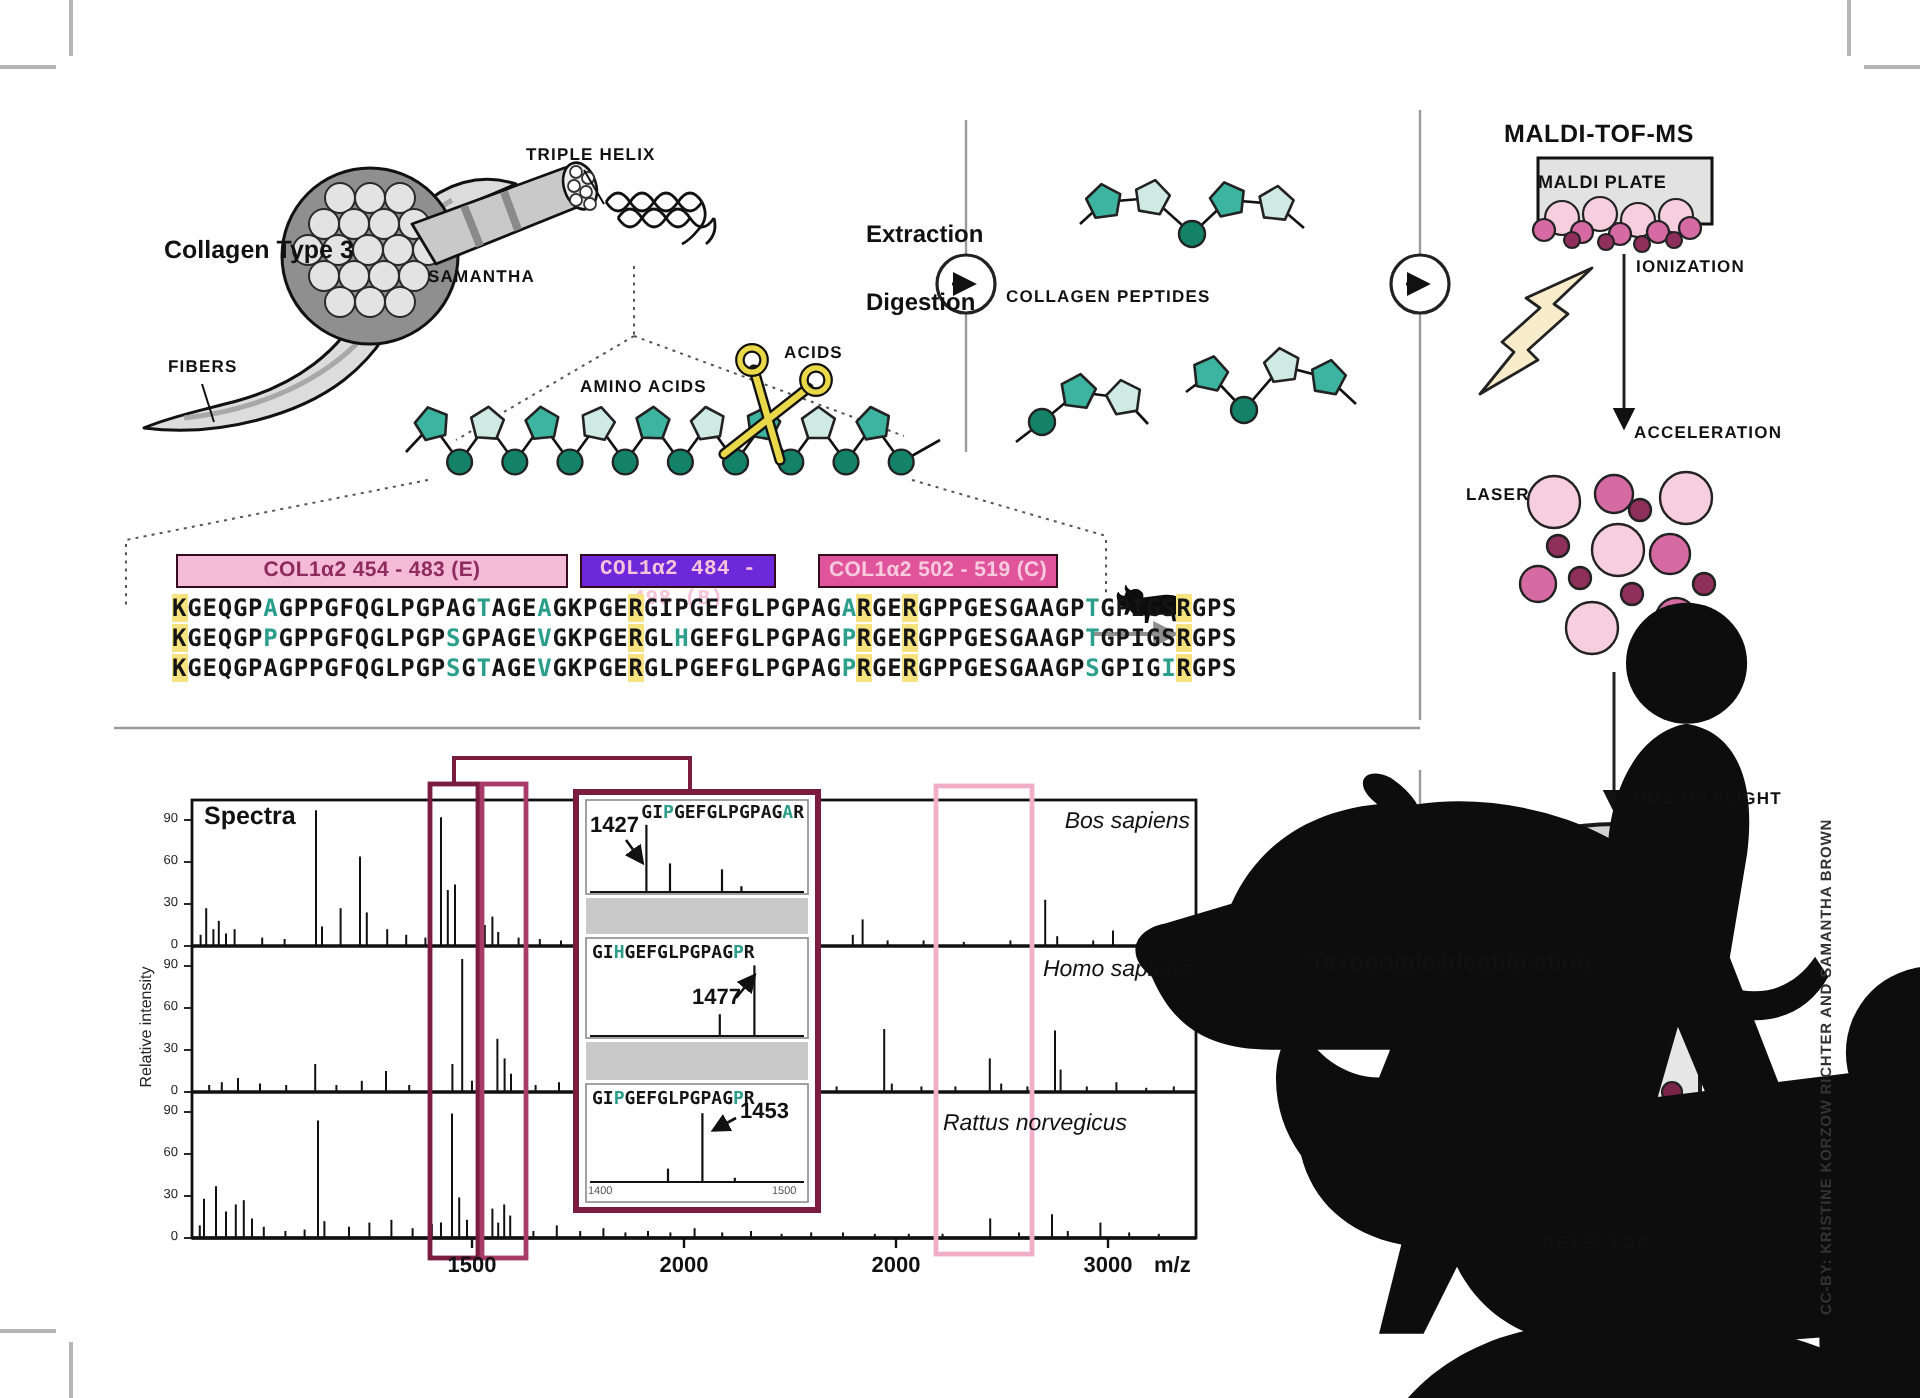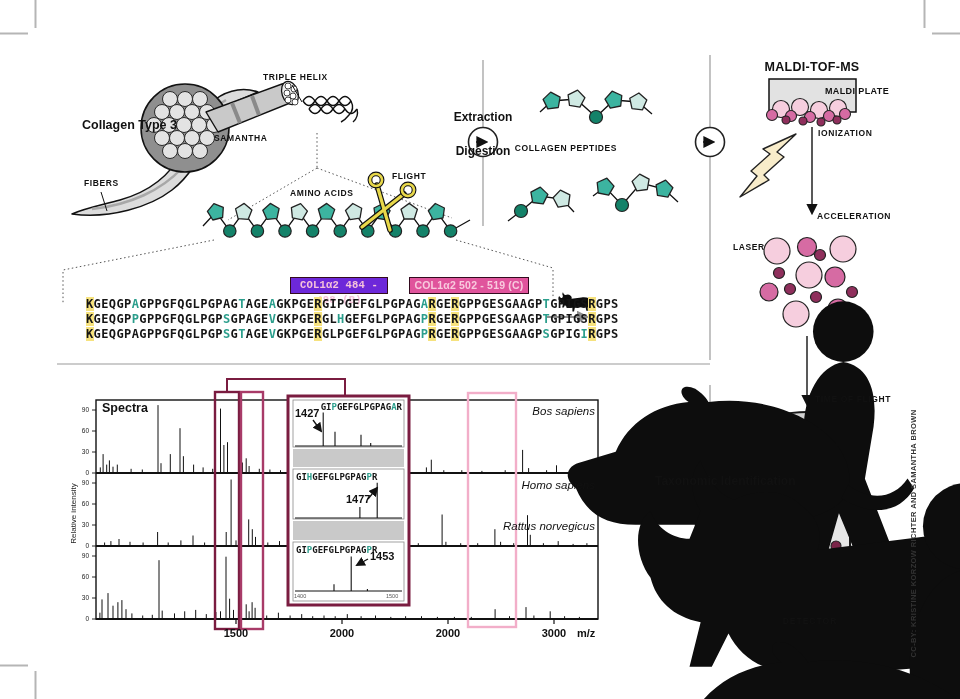--- a/index.html
+++ b/index.html
@@ -2,21 +2,21 @@
 <html><head>
 <meta charset="utf-8">
 <style>
   html,body{margin:0;padding:0;background:#fff;}
   #stage{position:relative;width:960px;height:699px;background:#fff;overflow:hidden;
          font-family:"Liberation Sans",sans-serif;color:#111;}
   #art{position:absolute;left:0;top:0;}
   .lbl{position:absolute;white-space:nowrap;color:#111;text-align:center;}
   .caps{font-size:8.5px;font-weight:bold;letter-spacing:0.6px;}
   .b12{font-size:12px;font-weight:bold;}
-  .ctr{text-align:center;}
+  .ctr{text-align:left;}
   .seqrow{position:absolute;left:66px;height:15px;font-family:"DejaVu Sans Mono",monospace;
           font-size:12px;font-weight:bold;letter-spacing:0.38px;color:#151515;margin-left:20px;}
   .seqrow .teal{color:#2b9e8c;}
   .seqrow .hl{background:#f6e27e;}
   .region{position:absolute;top:277px;height:15px;border:1.6px solid #330a1e;
           font-size:10.5px;font-weight:bold;text-align:center;line-height:15px;letter-spacing:0.2px;}
   .insetseq{position:absolute;font-family:"DejaVu Sans Mono",monospace;font-size:9px;
             font-weight:bold;color:#151515;}
   .insetseq .teal{color:#2b9e8c;}
   .ytick{position:absolute;left:74px;width:15px;text-align:right;font-size:6.5px;color:#222;}
@@ -465,50 +465,51 @@
     <use href="#human" transform="translate(617,477) scale(0.74)"></use>
     <use href="#rat" transform="translate(607,566) scale(0.5)"></use>
   </g>
 </svg>
 
 <div class="lbl b12 ctr" style="left:82px;top:118px;width:74px;font-size:12.5px;line-height:1.15;">Collagen Type 3</div>
 <div class="lbl caps" style="left:84px;top:178px;">FIBERS</div>
 <div class="lbl caps" style="left:214px;top:133px;">SAMANTHA</div>
 <div class="lbl caps" style="left:263px;top:72px;">TRIPLE HELIX</div>
 <div class="lbl caps" style="left:290px;top:188px;">AMINO ACIDS</div>
-<div class="lbl caps" style="left:392px;top:171px;">FLIGHT</div>
+<div class="lbl caps" style="left:392px;top:171px;">ACIDS</div>
 
 <div class="lbl b12 ctr" style="left:433px;top:110px;width:100px;">Extraction</div>
 <div class="lbl b12 ctr" style="left:433px;top:144px;width:100px;">Digestion</div>
 <div class="lbl caps ctr" style="left:503px;top:143px;width:126px;">COLLAGEN PEPTIDES</div>
 <div class="lbl b12 ctr" style="left:655px;top:474px;width:110px;line-height:1.25;">Taxonomic Identification</div>
 
 <div class="lbl ctr" style="left:752px;top:60px;width:120px;font-size:12.5px;font-weight:bold;letter-spacing:0.3px;">MALDI-TOF-MS</div>
-<div class="lbl ctr" style="left:769px;top:86px;width:104px;font-size:9px;font-weight:bold;letter-spacing:0.4px;padding-left:36px;">MALDI PLATE</div>
+<div class="lbl ctr" style="left:769px;top:86px;width:104px;font-size:9px;font-weight:bold;letter-spacing:0.4px;">MALDI PLATE</div>
 <div class="lbl caps" style="left:818px;top:128px;">IONIZATION</div>
 <div class="lbl caps" style="left:733px;top:200px;margin-top:42px;">LASER</div>
 <div class="lbl caps" style="left:817px;top:211px;">ACCELERATION</div>
 <div class="lbl caps" style="left:815px;top:394px;">TIME OF FLIGHT</div>
 <div class="lbl ctr" style="left:771px;top:616px;width:78px;font-size:8.5px;font-weight:bold;letter-spacing:1px;">DETECTOR</div>
 
 <div class="lbl" style="left:793px;top:533px;width:240px;text-align:center;font-size:7.5px;font-weight:bold;letter-spacing:0.4px;color:#333;transform:rotate(-90deg);">CC-BY: KRISTINE KORZOW RICHTER AND SAMANTHA BROWN</div>
 
+<div class="region" style="left: 88px; width: 194px; background: rgb(245, 186, 214); color: rgb(141, 42, 94); border-color: rgb(51, 10, 30);">COL1α2 454 - 483 (E)</div>
 <div class="region" style="left: 290px; width: 96px; background: #6d28d9; color: rgb(246, 195, 218); border-color: rgb(51, 10, 30); font-family: Liberation Mono, monospace;">COL1α2 484 - 498 (B)</div>
 <div class="region" style="left: 409px; width: 118px; background: rgb(224, 84, 156); color: rgb(248, 202, 222); border-color: rgb(51, 10, 30);">COL1α2 502 - 519 (C)</div>
 
 <div class="seqrow" style="top:297px;"><span class="hl">K</span><span>G</span><span>E</span><span>Q</span><span>G</span><span>P</span><span class="teal">A</span><span>G</span><span>P</span><span>P</span><span>G</span><span>F</span><span>Q</span><span>G</span><span>L</span><span>P</span><span>G</span><span>P</span><span>A</span><span>G</span><span class="teal">T</span><span>A</span><span>G</span><span>E</span><span class="teal">A</span><span>G</span><span>K</span><span>P</span><span>G</span><span>E</span><span class="hl">R</span><span>G</span><span>I</span><span>P</span><span>G</span><span>E</span><span>F</span><span>G</span><span>L</span><span>P</span><span>G</span><span>P</span><span>A</span><span>G</span><span class="teal">A</span><span class="hl">R</span><span>G</span><span>E</span><span class="hl">R</span><span>G</span><span>P</span><span>P</span><span>G</span><span>E</span><span>S</span><span>G</span><span>A</span><span>A</span><span>G</span><span>P</span><span class="teal">T</span><span>G</span><span>P</span><span>I</span><span>G</span><span>S</span><span class="hl">R</span><span>G</span><span>P</span><span>S</span></div>
 <div class="seqrow" style="top:312px;"><span class="hl">K</span><span>G</span><span>E</span><span>Q</span><span>G</span><span>P</span><span class="teal">P</span><span>G</span><span>P</span><span>P</span><span>G</span><span>F</span><span>Q</span><span>G</span><span>L</span><span>P</span><span>G</span><span>P</span><span class="teal">S</span><span>G</span><span>P</span><span>A</span><span>G</span><span>E</span><span class="teal">V</span><span>G</span><span>K</span><span>P</span><span>G</span><span>E</span><span class="hl">R</span><span>G</span><span>L</span><span class="teal">H</span><span>G</span><span>E</span><span>F</span><span>G</span><span>L</span><span>P</span><span>G</span><span>P</span><span>A</span><span>G</span><span class="teal">P</span><span class="hl">R</span><span>G</span><span>E</span><span class="hl">R</span><span>G</span><span>P</span><span>P</span><span>G</span><span>E</span><span>S</span><span>G</span><span>A</span><span>A</span><span>G</span><span>P</span><span class="teal">T</span><span>G</span><span>P</span><span>I</span><span>G</span><span>S</span><span class="hl">R</span><span>G</span><span>P</span><span>S</span></div>
 <div class="seqrow" style="top:327px;"><span class="hl">K</span><span>G</span><span>E</span><span>Q</span><span>G</span><span>P</span><span>A</span><span>G</span><span>P</span><span>P</span><span>G</span><span>F</span><span>Q</span><span>G</span><span>L</span><span>P</span><span>G</span><span>P</span><span class="teal">S</span><span>G</span><span class="teal">T</span><span>A</span><span>G</span><span>E</span><span class="teal">V</span><span>G</span><span>K</span><span>P</span><span>G</span><span>E</span><span class="hl">R</span><span>G</span><span>L</span><span>P</span><span>G</span><span>E</span><span>F</span><span>G</span><span>L</span><span>P</span><span>G</span><span>P</span><span>A</span><span>G</span><span class="teal">P</span><span class="hl">R</span><span>G</span><span>E</span><span class="hl">R</span><span>G</span><span>P</span><span>P</span><span>G</span><span>E</span><span>S</span><span>G</span><span>A</span><span>A</span><span>G</span><span>P</span><span class="teal">S</span><span>G</span><span>P</span><span>I</span><span>G</span><span class="teal">I</span><span class="hl">R</span><span>G</span><span>P</span><span>S</span></div>
 
 <div class="lbl" style="left:102px;top:401px;font-size:12.5px;font-weight:bold;">Spectra</div>
 <div class="lbl" style="left:28px;top:509px;width:90px;text-align:center;font-size:8px;color:#222;transform:rotate(-90deg);">Relative intensity</div>
 <div class="lbl" style="left:577px;top:627px;font-size:11px;font-weight:bold;">m/z</div>
 <div class="species" style="top:405px;">Bos sapiens</div>
 <div class="species" style="top:479px;">Homo sapiens</div>
-<div class="species" style="top:520px;">Rattus norvegicus</div>
+<div class="species" style="top:556px;text-align:center;">Rattus norvegicus</div>
 
 <div class="insetseq" style="left:312px;top:402px;width:90px;text-align:right;"><span>G</span><span>I</span><span class="teal">P</span><span>G</span><span>E</span><span>F</span><span>G</span><span>L</span><span>P</span><span>G</span><span>P</span><span>A</span><span>G</span><span class="teal">A</span><span>R</span></div>
 <div class="insetseq" style="left:296px;top:472px;"><span>G</span><span>I</span><span class="teal">H</span><span>G</span><span>E</span><span>F</span><span>G</span><span>L</span><span>P</span><span>G</span><span>P</span><span>A</span><span>G</span><span class="teal">P</span><span>R</span></div>
 <div class="insetseq" style="left:296px;top:545px;"><span>G</span><span>I</span><span class="teal">P</span><span>G</span><span>E</span><span>F</span><span>G</span><span>L</span><span>P</span><span>G</span><span>P</span><span>A</span><span>G</span><span class="teal">P</span><span>R</span></div>
 <div class="minilab" style="left:295px;top:407px;">1427</div>
 <div class="minilab" style="left:346px;top:493px;">1477</div>
 <div class="minilab" style="left:370px;top:550px;">1453</div>
 <div class="miniaxis" style="left:294px;top:593px;">1400</div>
 <div class="miniaxis" style="left:386px;top:593px;">1500</div>
 

